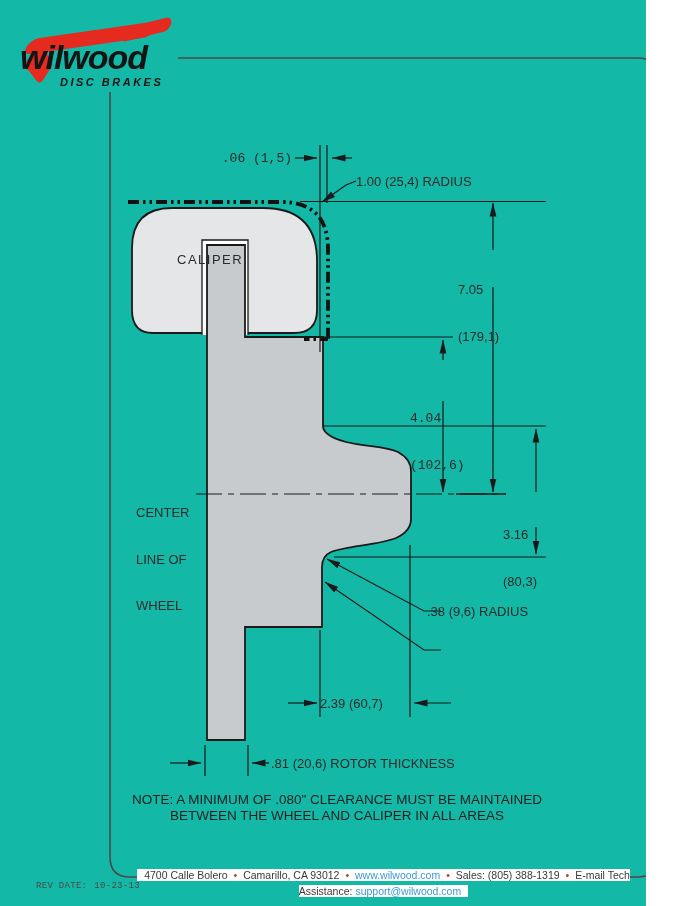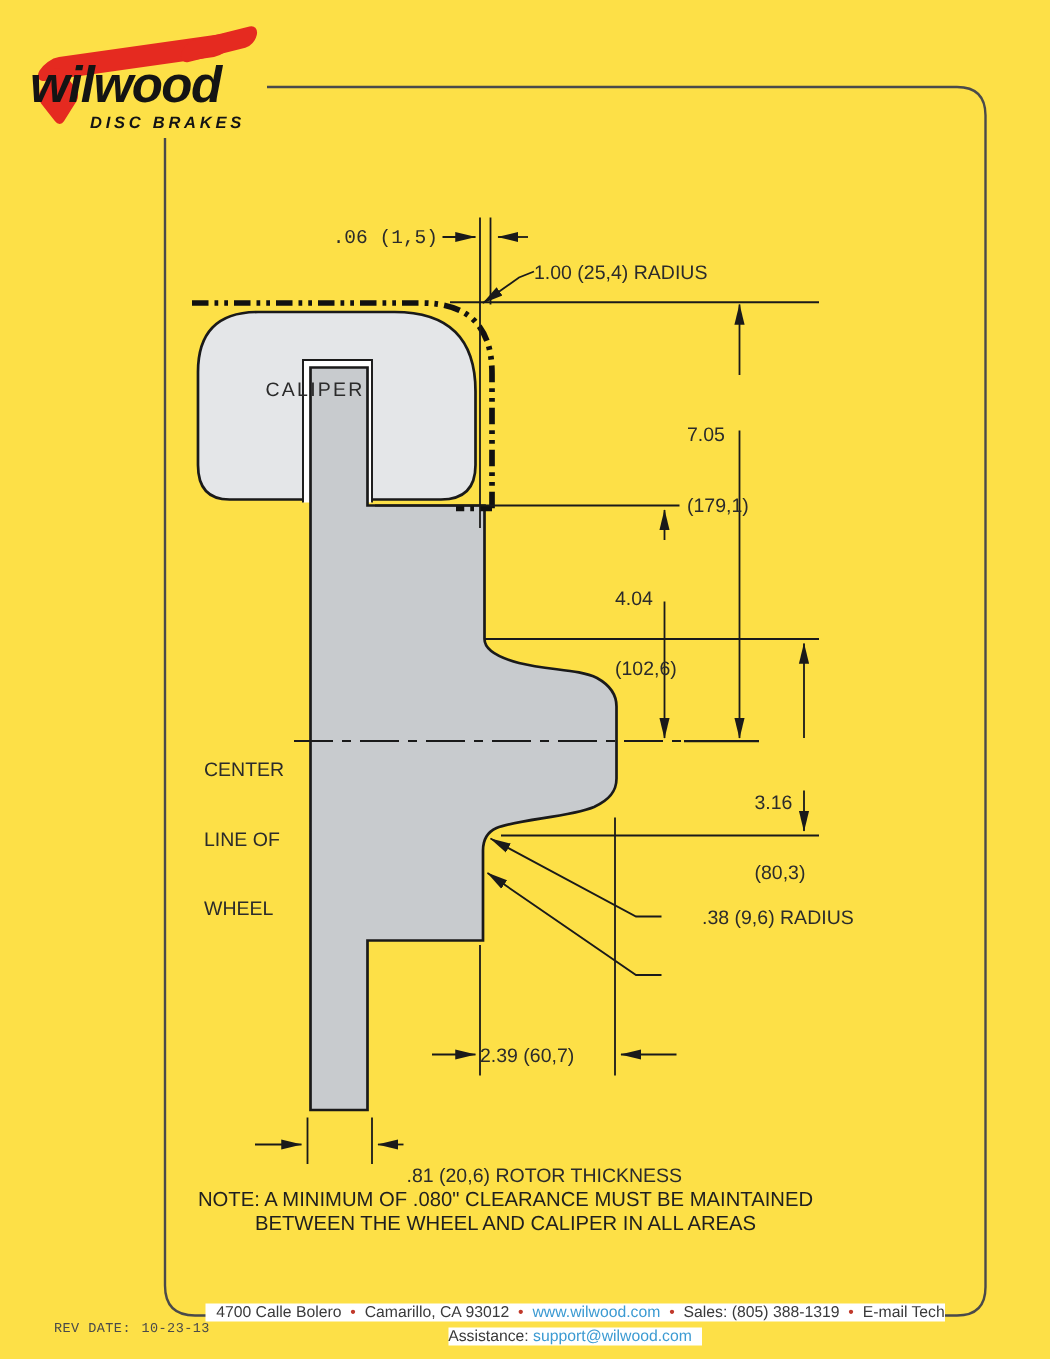--- a/index.html
+++ b/index.html
@@ -1,16 +1,16 @@
 <!DOCTYPE html>
 <html><head>
 <meta charset="utf-8">
 <style>
   html,body{margin:0;padding:0;background:#fff;}
-  .page{position:relative;width:700px;height:906px;background:#fde047;overflow:hidden;
+  .page{position:relative;width:646px;height:906px;background:#14b8a6;overflow:hidden;
         font-family:"Liberation Sans","DejaVu Sans",sans-serif;color:#222;}
   svg{position:absolute;left:0;top:0;}
   .lbl{position:absolute;font-size:13px;line-height:15.5px;color:#2b2b2b;white-space:pre;}
   .ctr{text-align:left;}
   .rgt{text-align:right;font-family:Liberation Mono, monospace;}
   .title{position:absolute;left:251px;top:27px;width:360px;text-align:center;
          font-size:18px;font-weight:bold;font-style:italic;color:#1c1c1c;}
   .kit{position:absolute;left:251px;top:63px;width:360px;text-align:center;
        font-size:28px;font-weight:bold;font-style:italic;letter-spacing:.5px;color:#1c1c1c;}
   .note{position:absolute;left:70px;top:792px;width:534px;text-align:center;
@@ -131,42 +131,42 @@
 
   <div class="lbl rgt" style="left:206px;top:151px;width:86px;">.06 (1,5)</div>
 
   <div class="lbl" style="left:356px;top:174px;text-align:right;">1.00 (25,4) RADIUS</div>
 
   <div class="lbl ctr" style="left:458px;top:251px;width:66px;">
     <div>7.05</div>
     <div>(179,1)</div>
   </div>
 
-  <div class="lbl ctr" style="left:410px;top:360px;width:66px;">
+  <div class="lbl ctr" style="left:410px;top:380px;width:66px;font-family:Liberation Mono, monospace;">
     <div>4.04</div>
     <div>(102,6)</div>
   </div>
 
   <div class="lbl ctr" style="left:503px;top:496px;width:66px;">
     <div>3.16</div>
     <div>(80,3)</div>
   </div>
 
   <div class="lbl" style="left:136px;top:474px;">
     <div>CENTER</div>
     <div>LINE OF</div>
     <div>WHEEL</div>
   </div>
 
-  <div class="lbl" style="left:468px;top:604px;">.38 (9,6) RADIUS</div>
+  <div class="lbl" style="left:427px;top:604px;">.38 (9,6) RADIUS</div>
 
 
   <div class="lbl ctr" style="left:320px;top:696px;width:92px;">2.39 (60,7)</div>
 
-  <div class="lbl" style="left:271px;top:756px;margin-top:20px;">.81 (20,6) ROTOR THICKNESS</div>
+  <div class="lbl" style="left:271px;top:756px;">.81 (20,6) ROTOR THICKNESS</div>
 
   <div class="note">
     <div>NOTE: A MINIMUM OF .080" CLEARANCE MUST BE MAINTAINED</div>
     <div>BETWEEN THE WHEEL AND CALIPER IN ALL AREAS</div>
   </div>
 
   <div class="footer">
     <span class="bg">
       <span>4700 Calle Bolero</span>
       <span class="sep">•</span>

